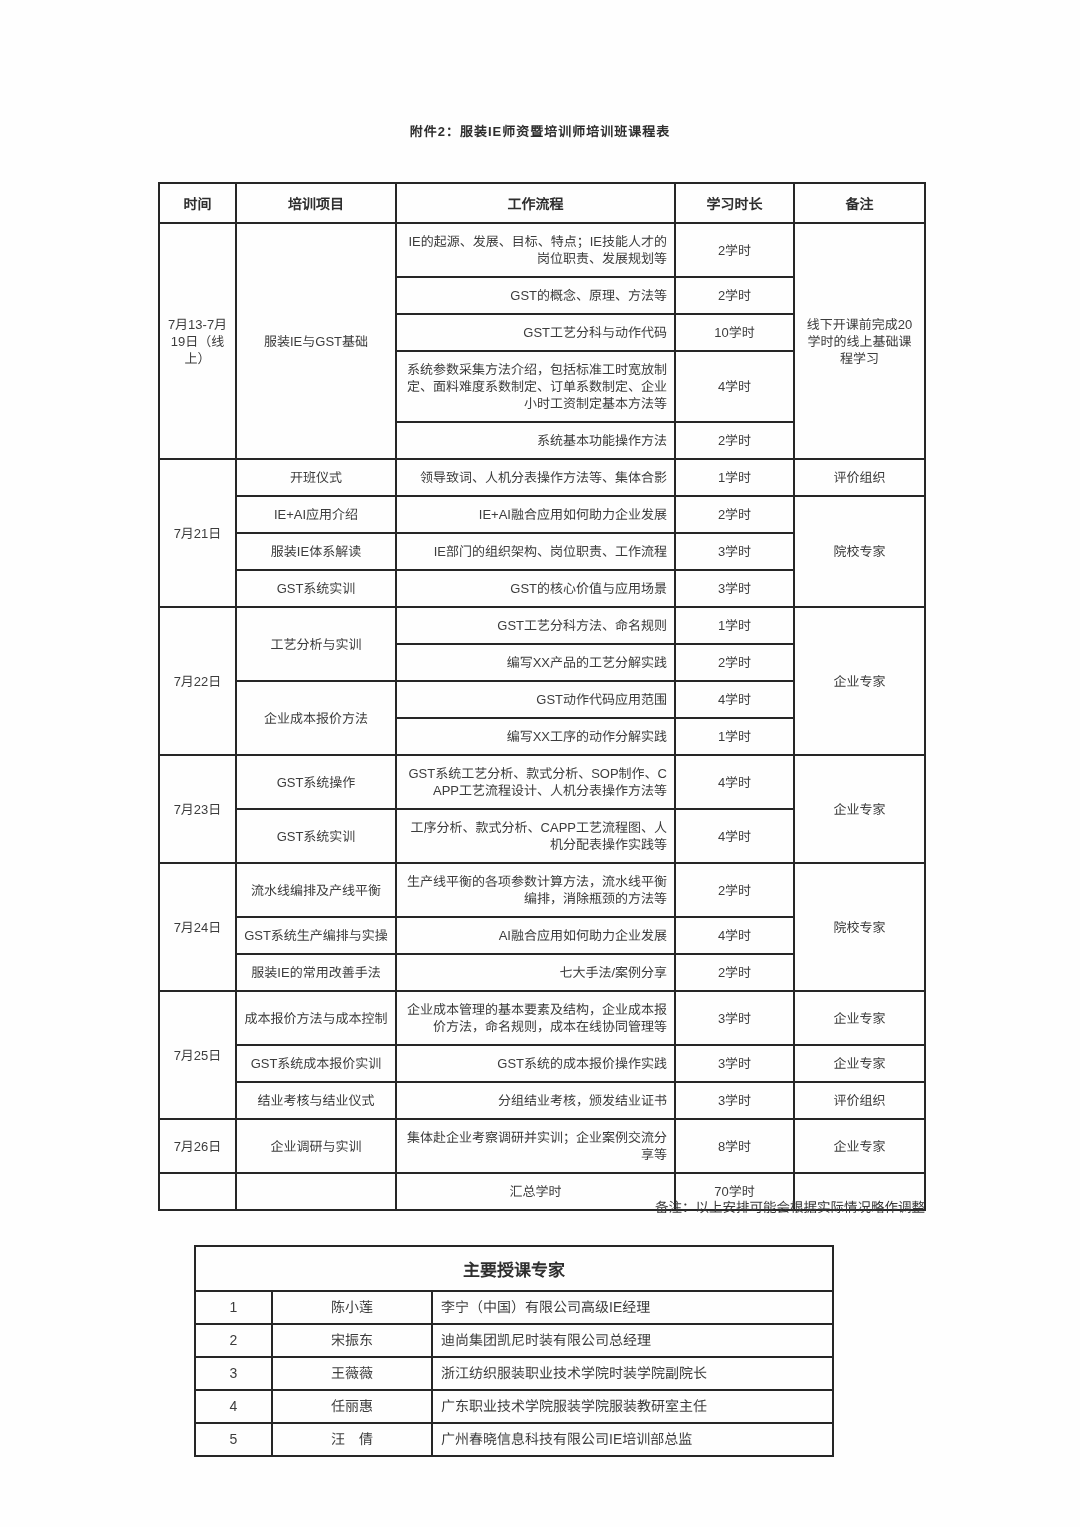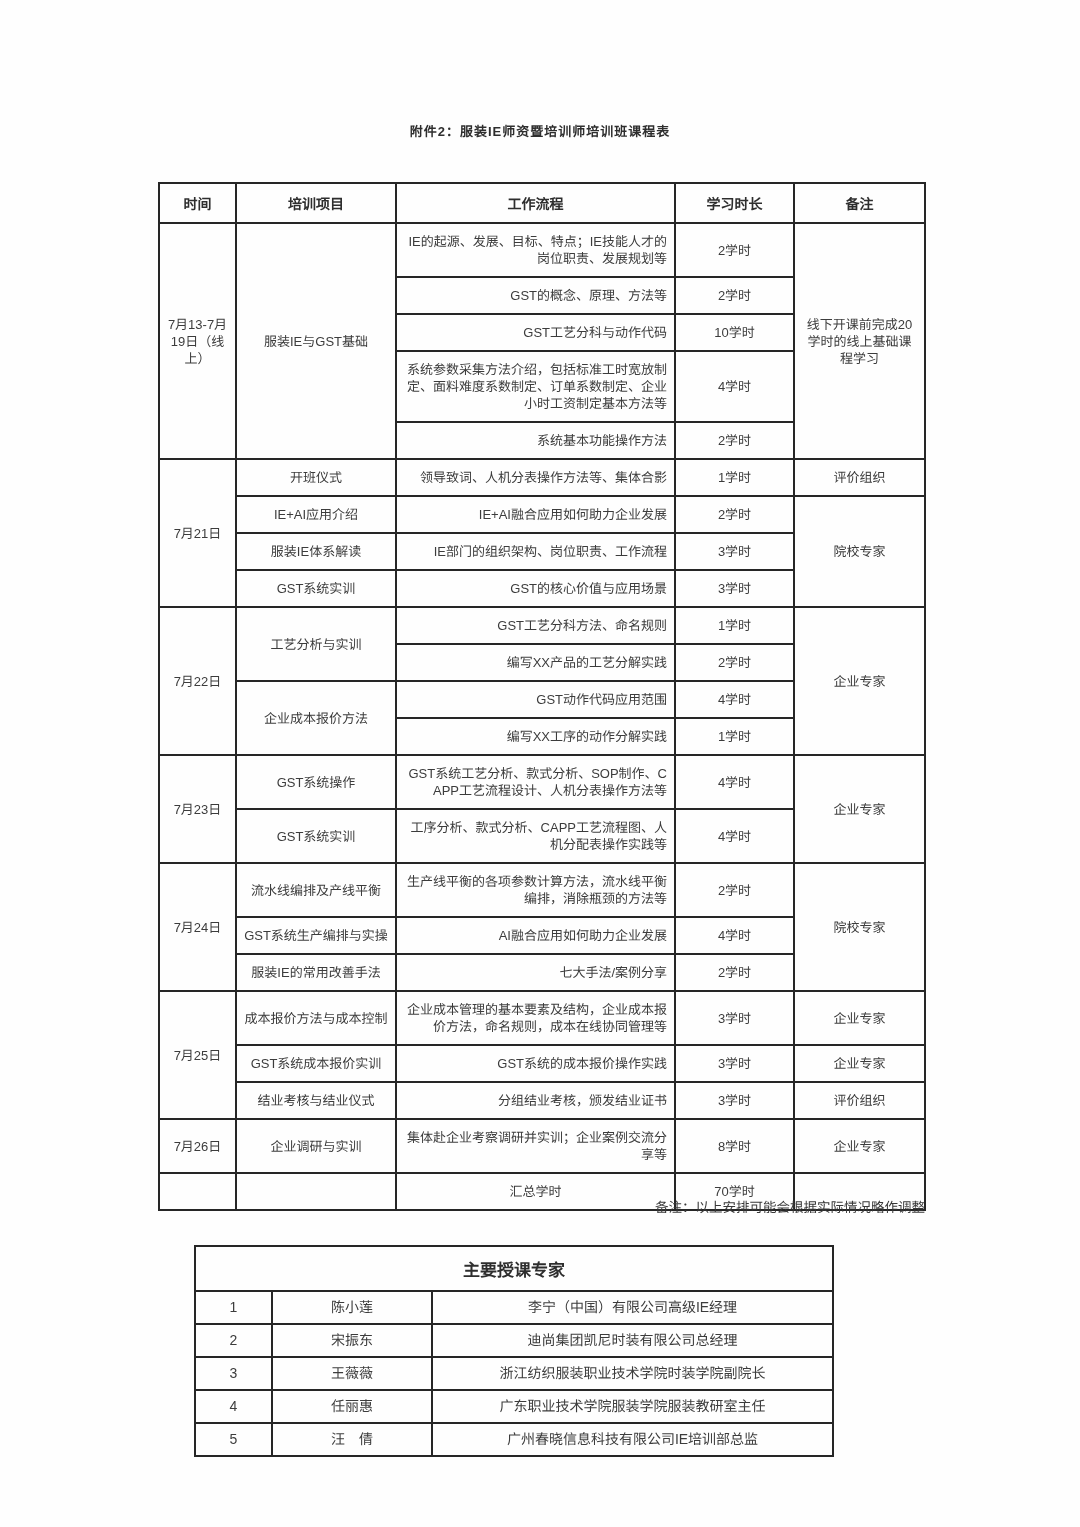--- a/index.html
+++ b/index.html
@@ -68,21 +68,21 @@
     font-weight: bold;
     color: #2e2e2e;
     padding: 4px;
   }
   .experts-table td {
     font-size: 14px;
     line-height: 19px;
     padding: 6px 8px;
     color: #3c3c3c;
   }
-  .experts-table td.left { text-align: center; margin-left: 6px; }
+  .experts-table td.left { text-align: left; margin-left: 6px; }
 </style>
 </head>
 <body>
 
 <div class="page">
 
   <div class="doc-title">附件2：服装IE师资暨培训师培训班课程表</div>
 
   <div class="schedule-wrap">
     <table class="schedule-table">

